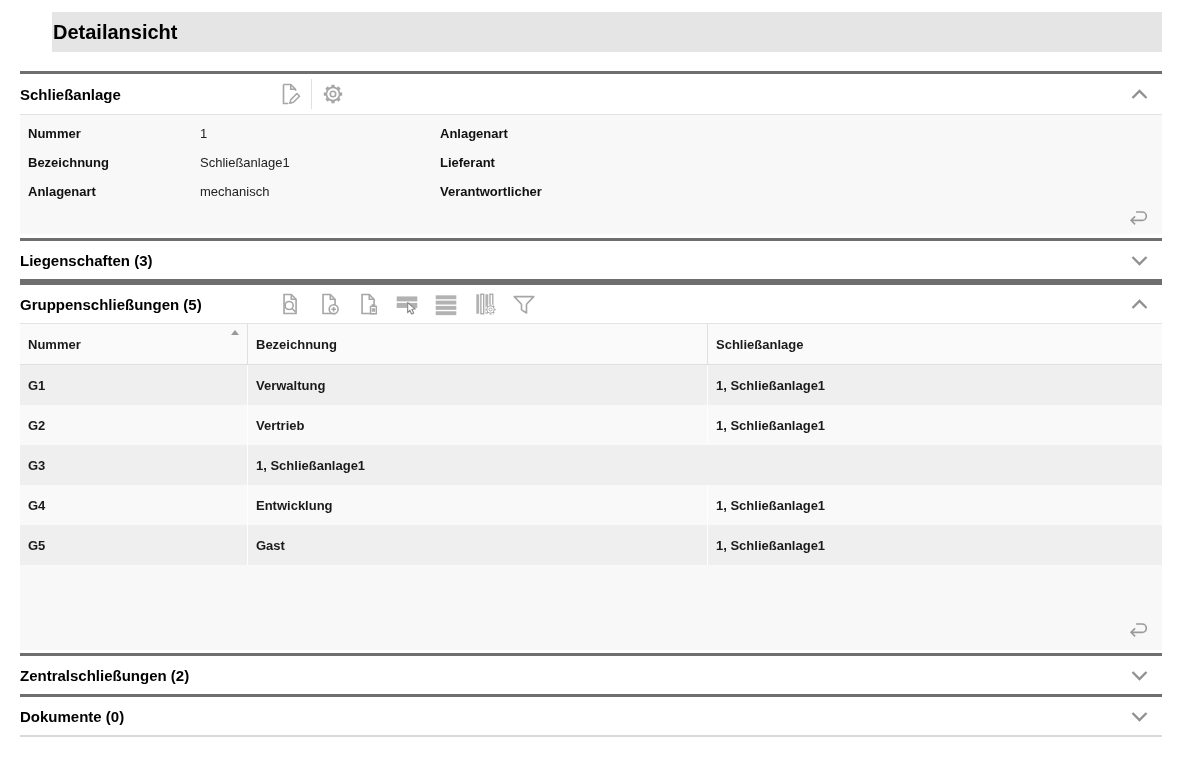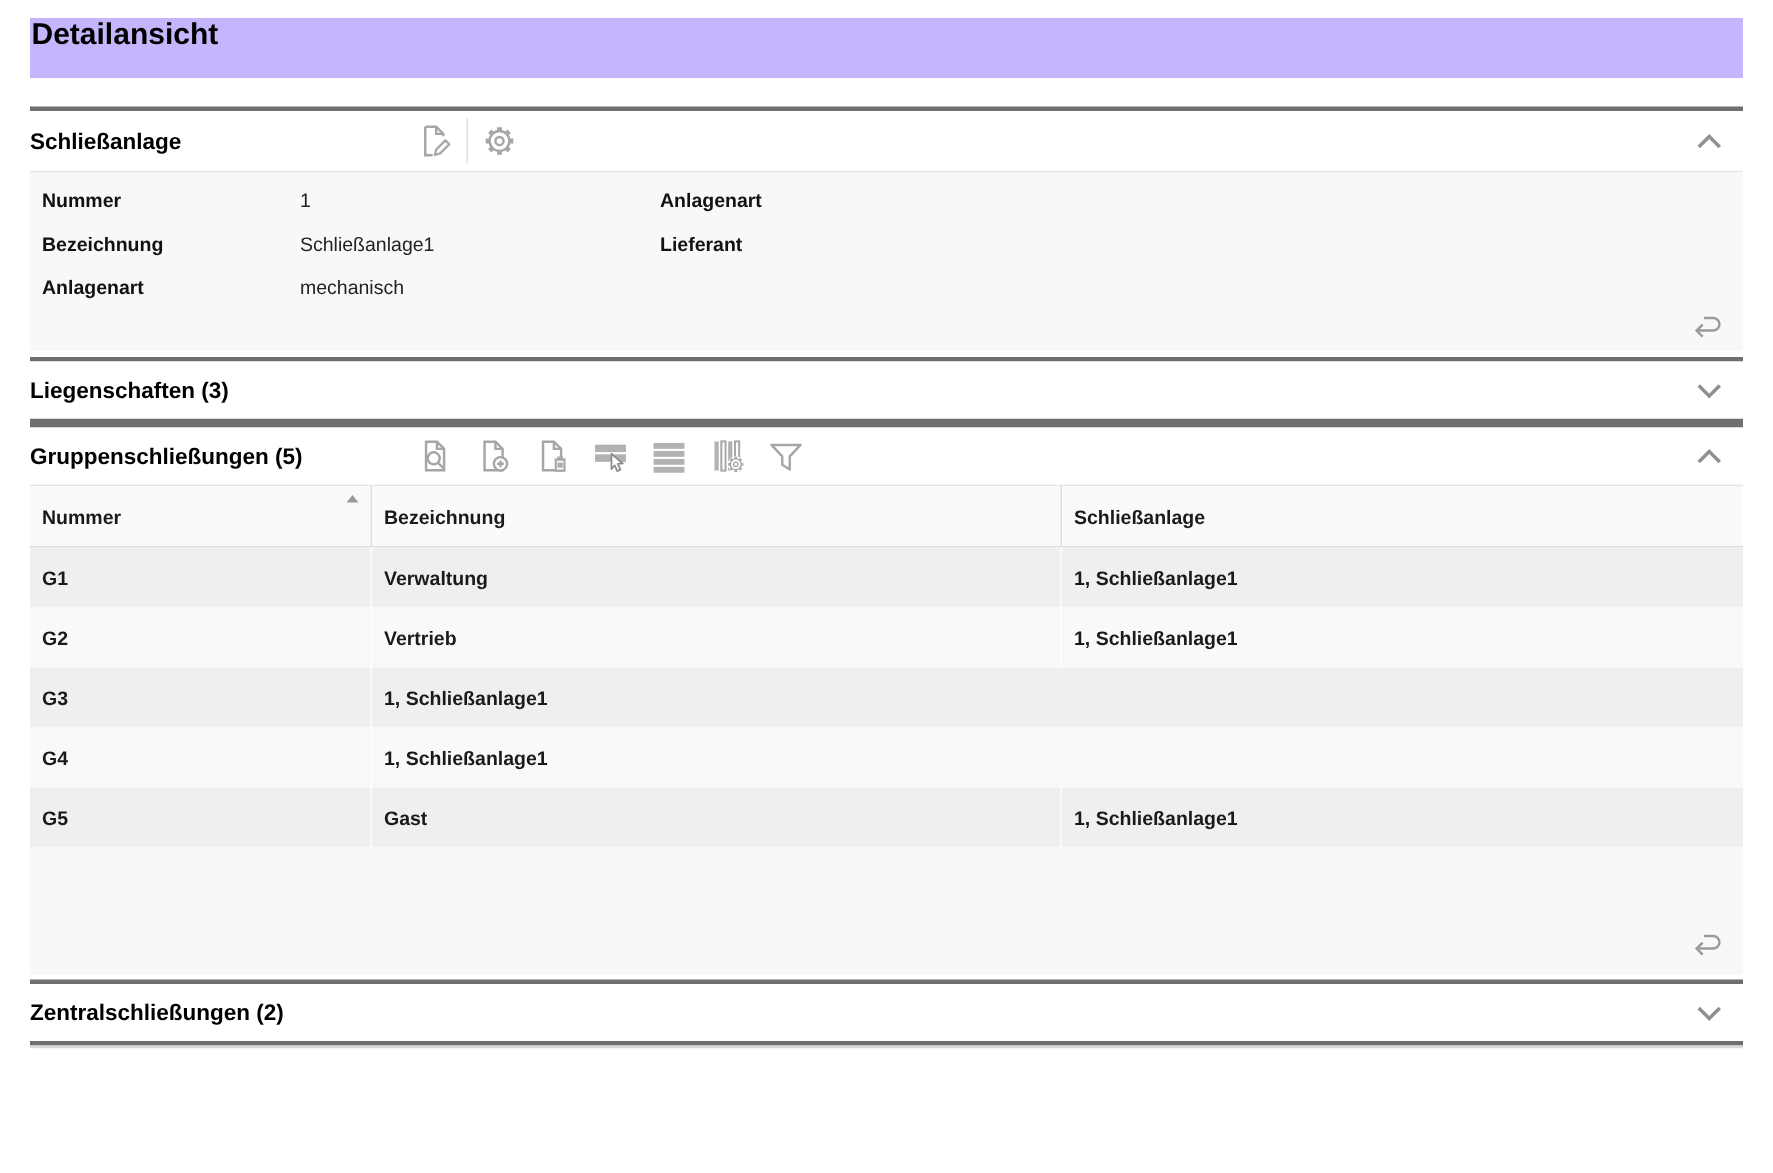--- a/index.html
+++ b/index.html
@@ -3,21 +3,21 @@
 <meta charset="utf-8">
 <style>
   * { box-sizing: border-box; }
   html,body { margin:0; padding:0; }
   body {
     width:1182px; height:782px; background:#ffffff;
     font-family:"Liberation Sans", sans-serif; color:#1a1a1a; overflow:hidden;
   }
   .page { width:1142px; margin:0 20px; }
 
-  .title-band { margin-top:12px; height:40px; background:#c4b5fd; display:flex; padding-left:1px; }
+  .title-band { margin-top:12px; height:40px; background:#e5e5e5; display:flex; align-items:center; padding-left:1px;margin-left:32px; }
   .page-title { font-size:20px; font-weight:bold; color:#000; }
   .title-gap { height:19px; }
 
   .hr-dark  { height:3px; background:#6f6f6f; }
   .hr-light { height:1px; background:#e3e3e3; }
   .hr-bottom{ height:2px; background:#d9d9d9; }
 
   .sec-header { background:#ffffff; display:flex; align-items:center; position:relative; }
   .sec-header.h40 { height:40px; }
   .sec-header.h38 { height:38px; }
@@ -122,20 +122,21 @@
         <div class="f-label">Nummer</div>
         <div class="f-value">1</div>
         <div class="f-label">Anlagenart</div>
         <div class="f-value"></div>
         <div class="f-label">Bezeichnung</div>
         <div class="f-value">Schließanlage1</div>
         <div class="f-label">Lieferant</div>
         <div class="f-value"></div>
         <div class="f-label">Anlagenart</div>
         <div class="f-value">mechanisch</div>
+        <div class="f-label">Verantwortlicher</div>
         <div class="f-value"></div>
       </div>
     <div class="undo-row">
       <span class="undo-btn">
         <svg width="26" height="26" viewBox="0 0 24 24">
             <use href="#i-undo"></use>
           </svg>
       </span>
     </div>
   </div>
@@ -243,20 +244,21 @@
           <div class="td">G2</div>
           <div class="td">Vertrieb</div>
           <div class="td">1, Schließanlage1</div>
         </div>
         <div class="t-row">
           <div class="td">G3</div>
           <div class="td">1, Schließanlage1</div>
         </div>
         <div class="t-row">
           <div class="td">G4</div>
+          <div class="td">Entwicklung</div>
           <div class="td">1, Schließanlage1</div>
         </div>
         <div class="t-row">
           <div class="td">G5</div>
           <div class="td">Gast</div>
           <div class="td">1, Schließanlage1</div>
         </div>
       </div>
     <div class="table-tail">
       <span class="undo-btn">
@@ -271,16 +273,24 @@
   <div class="sec-header h38">
     <span class="sec-title">Zentralschließungen (2)</span>
     <span class="chevron chev-down">
       <svg width="17" height="11" viewBox="0 0 17 11">
           <use href="#i-chev"></use>
         </svg>
     </span>
   </div>
   <div class="hr-dark"></div>
 
+  <div class="sec-header h38">
+    <span class="sec-title">Dokumente (0)</span>
+    <span class="chevron chev-down">
+      <svg width="17" height="11" viewBox="0 0 17 11">
+          <use href="#i-chev"></use>
+        </svg>
+    </span>
+  </div>
   <div class="hr-bottom"></div>
   <div class="white-tail"></div>
 
 </div>
 
 </body></html>

